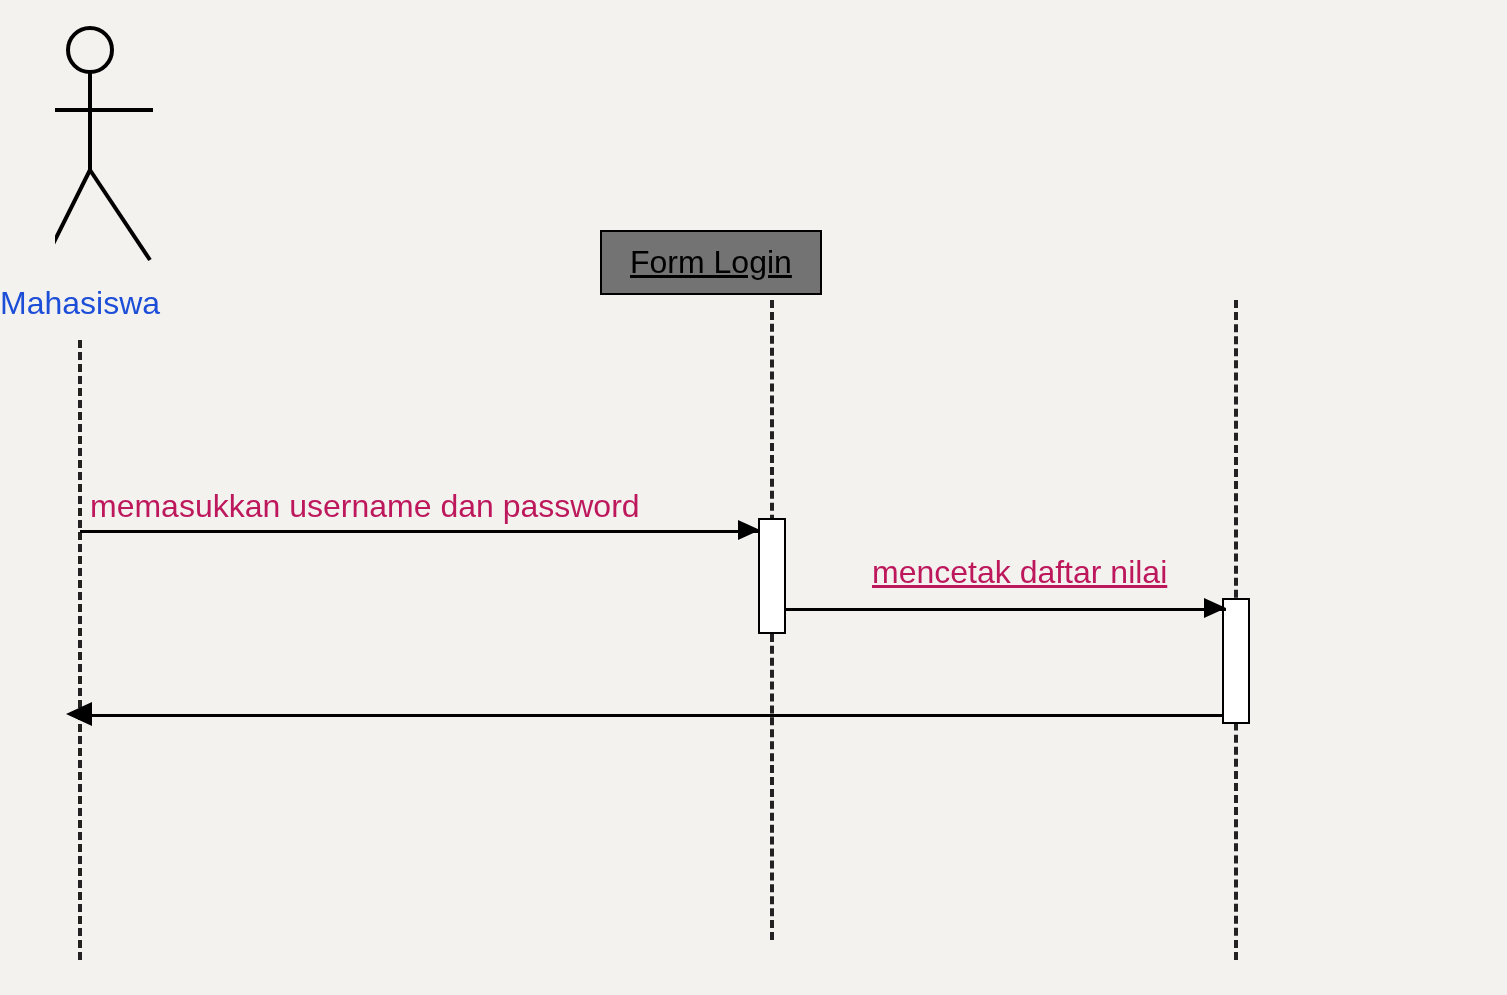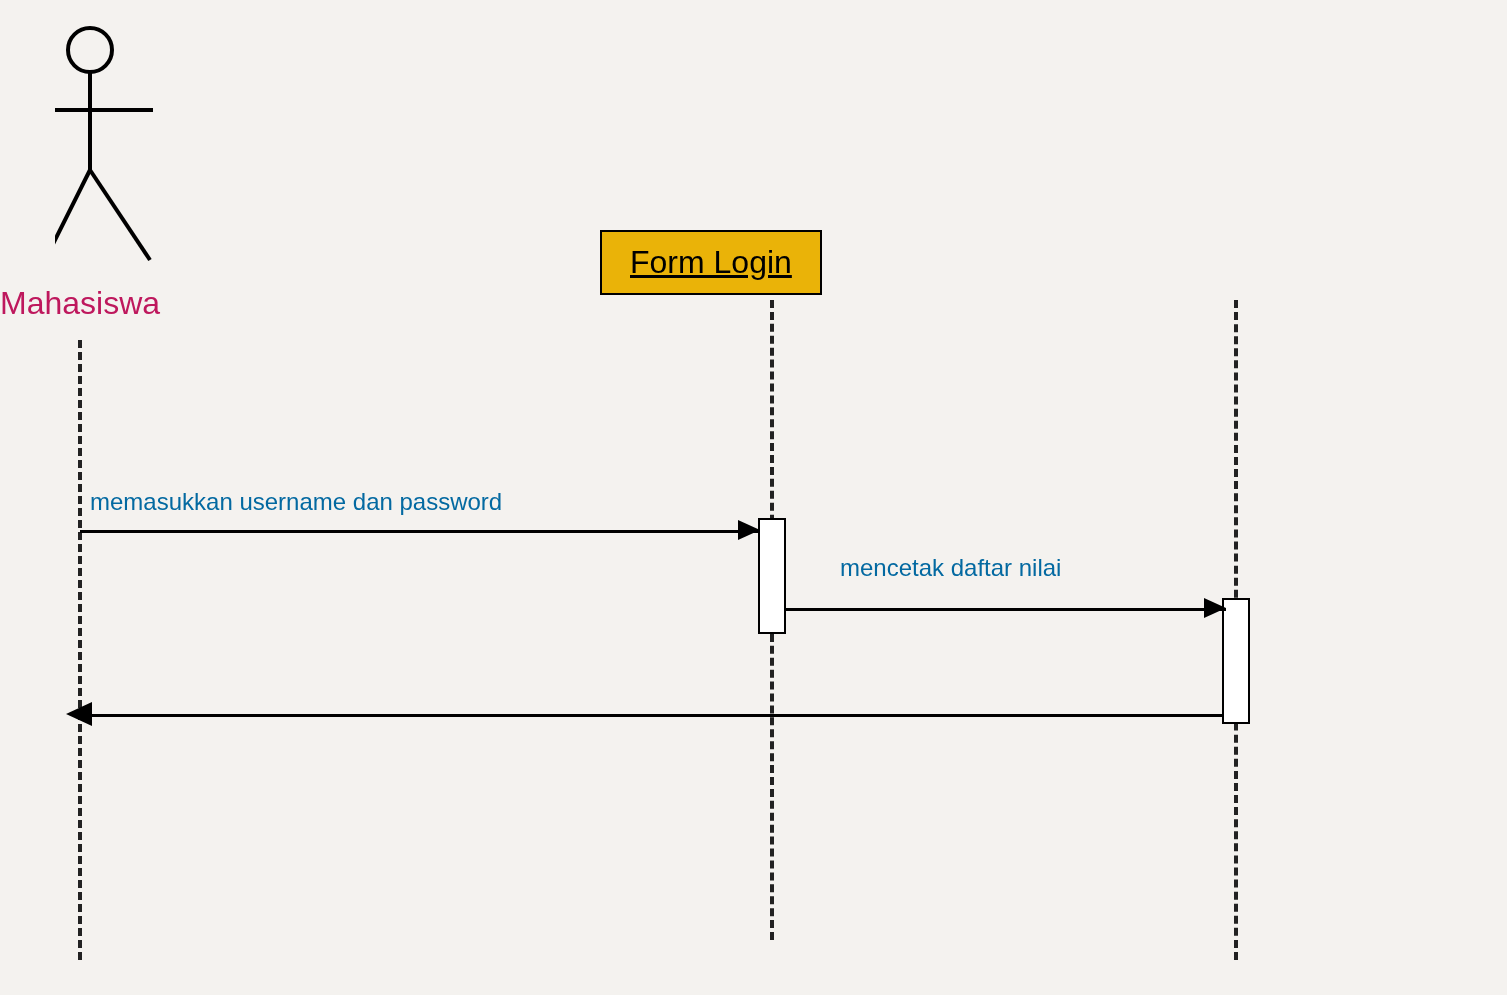--- a/index.html
+++ b/index.html
@@ -21,27 +21,27 @@
       position: absolute;
       left: 55px;
       top: 25px;
     }
     .actor svg { display: block; }
     .actor-label {
       position: absolute;
       left: 0px;
       top: 285px;
       font-size: 32px;
-      color: #be185d;
+      color: #1d4ed8;
     }
     
     .object-box {
       position: absolute;
       border: 2px solid #000;
-      background: #eab308;
+      background: #737373;
       padding: 12px 28px;
       font-size: 32px;
       color: #000;
     }
     .object-box span {
       text-decoration: underline;
       white-space: nowrap;
     }
     .obj1 { left: 600px; top: 230px; }
     .obj2 { left: 1080px; top: 230px; }
@@ -66,22 +66,22 @@
     .act-obj2 { left: 1222px; top: 598px; height: 126px; }
 
     
     .msg-line {
       position: absolute;
       height: 0;
       border-top: 3px solid #000;
     }
     .msg-label {
       position: absolute;
-      font-size: 24px;
-      color: #0369a1;
+      font-size: 32px;
+      color: #be185d;
       white-space: nowrap;
     }
     .arrow-head-right {
       position: absolute;
       width: 0; height: 0;
       border-top: 10px solid transparent;
       border-bottom: 10px solid transparent;
       border-left: 22px solid #000;
     }
     .arrow-head-left {
@@ -93,21 +93,21 @@
     }
 
     
     .m1-line { left: 80px; top: 530px; width: 680px; }
     .m1-head { left: 738px; top: 520px; }
     .m1-label { left: 90px; top: 488px; }
 
     
     .m2-line { left: 786px; top: 608px; width: 440px; }
     .m2-head { left: 1204px; top: 598px; }
-    .m2-label { left: 840px; top: 554px; }
+    .m2-label { left: 872px; top: 554px; text-decoration: underline; }
 
     
     .m3-line { left: 92px; top: 714px; width: 1132px; }
     .m3-head { left: 66px; top: 702px; }
     .m3-label { left: 450px; top: 664px; }
   </style>
 </head>
 <body>
 
 <div class="diagram">

